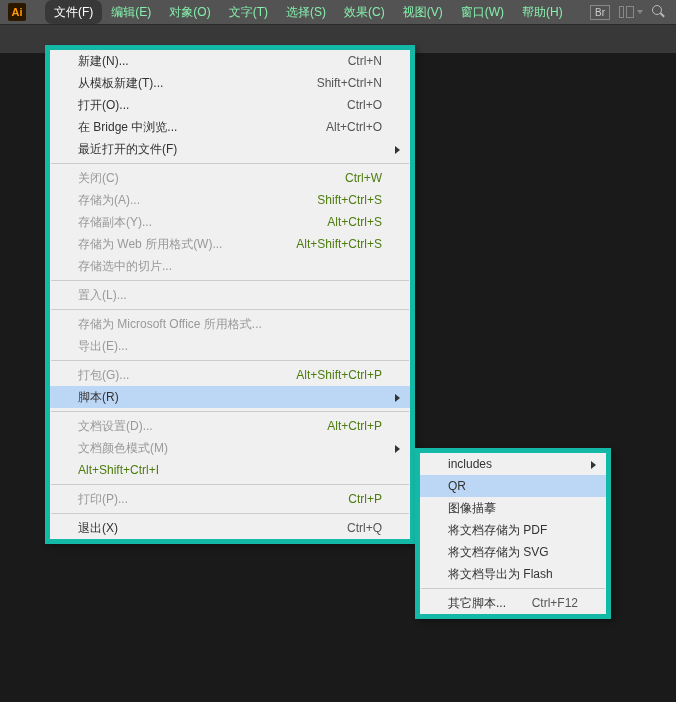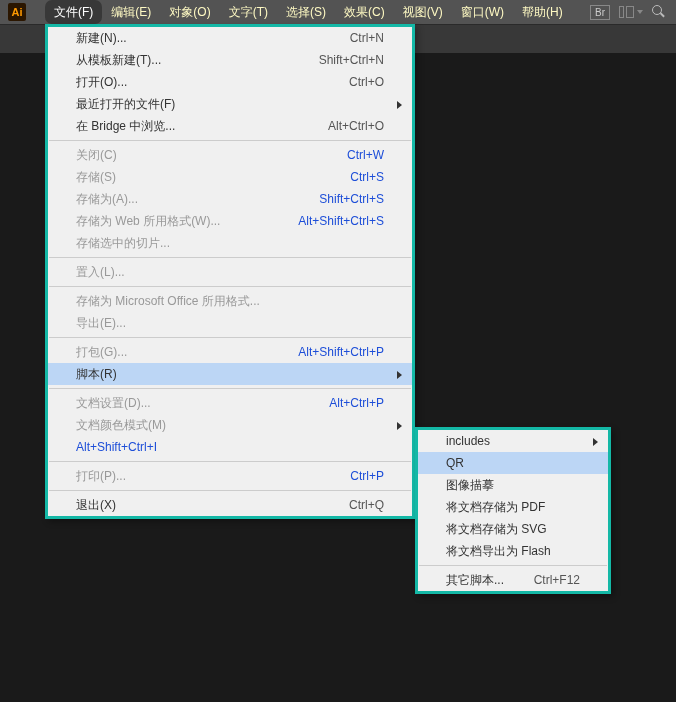--- a/index.html
+++ b/index.html
@@ -1,21 +1,21 @@
 <!DOCTYPE html>
 <html><head>
 <meta charset="utf-8">
 <style>
 * { margin: 0; padding: 0; box-sizing: border-box; font-family: "Microsoft YaHei", sans-serif; font-size: 12px; }
 body { width: 676px; height: 702px; background: #1a1a1a; overflow: hidden; position: relative; }
 
 .menubar { height: 24px; background: #535353; display: flex; align-items: center; padding-left: 45px; }
 .app-icon { position: absolute; left: 8px; top: 3px; width: 18px; height: 18px; background: #2b1600; border-radius: 2px; display: flex; align-items: center; justify-content: center; }
 .app-icon span { color: #ff9a00; font-weight: bold; font-size: 11px; }
-.menubar-item { padding: 0 9px; height: 24px; line-height: 24px; color: #fef9c3; cursor: default; }
+.menubar-item { padding: 0 9px; height: 24px; line-height: 24px; color: #86efac; cursor: default; }
 .menubar-item.active { background: #383838; color: #fff; border-radius: 7px; }
 .menubar-right { margin-left: auto; display: flex; align-items: center; padding-right: 10px; gap: 9px; }
 .br-icon { border: 1px solid #888; padding: 1px 4px; font-size: 10px; color: #ccc; }
 .layout-icon { width: 24px; height: 16px; display: flex; align-items: center; gap: 2px; }
 .layout-icon .a { width: 6px; height: 12px; border: 1px solid #888; }
 .layout-icon .b { width: 10px; height: 12px; border: 1px solid #888; }
 .layout-icon .c { width: 0; height: 0; border-left: 3px solid transparent; border-right: 3px solid transparent; border-top: 4px solid #888; margin-left: 1px; }
 .search-icon { width: 14px; height: 14px; position: relative; }
 .search-icon::before { content: ""; position: absolute; width: 8px; height: 8px; border: 1.5px solid #bbb; border-radius: 50%; }
 .search-icon::after { content: ""; position: absolute; width: 5px; height: 1.5px; background: #bbb; transform: rotate(45deg); top: 9px; left: 8px; }
@@ -27,30 +27,30 @@
 .left-strip { position: absolute; left: 0; top: 54px; width: 17px; background: #383838; display: flex; flex-direction: column; }
 .left-strip .chev { height: 14px; display: flex; align-items: center; justify-content: center; color: #999; font-size: 9px; }
 
 .toolcol { position: absolute; left: 0; top: 73px; width: 34px; background: #535353; display: flex; flex-direction: column; border: 1px solid #2a2a2a; }
 .toolhdr { height: 11px; background: #535353; border-bottom: 1px solid #444; position: relative; }
 .toolhdr::before { content: ""; position: absolute; left: 12px; top: 3px; width: 0; height: 0; border-top: 4px solid transparent; border-bottom: 4px solid transparent; border-left: 5px solid #999; transform: rotate(0deg); }
 .tool { width: 32px; height: 24px; display: flex; align-items: center; justify-content: center; color: #ddd; position: relative; }
 .tool.selected { background: #3a3a3a; }
 .tool svg { width: 16px; height: 16px; stroke: #ddd; fill: none; stroke-width: 1.2; }
 
-.dropdown { position: absolute; background: #f0f0f0; border: 3px solid #14b8a6; box-shadow: 3px 3px 6px rgba(0,0,0,.3); }
+.dropdown { position: absolute; background: #f0f0f0; border: 5px solid #14b8a6; box-shadow: 3px 3px 6px rgba(0,0,0,.3); margin-top: 21px; }
 .dd-file { left: 45px; top: 24px; width: 370px; }
 .dd-script { left: 415px; top: 427px; width: 196px; }
 
 .menu-item { height: 22px; display: flex; align-items: center; padding: 0 28px 0 28px; color: #333; position: relative; }
 .menu-item.disabled { color: #999; }
 .menu-item.hl { background: #bcd6f5; }
 .menu-item .label { flex: 1; }
 .menu-item .sc { color: #555; font-size: 12px; }
-.menu-item.disabled .sc { color: #1d4ed8; }
+.menu-item.disabled .sc { color: #4d7c0f; }
 .menu-item .sub::after { content: ""; position: absolute; right: 10px; top: 8px; width: 0; height: 0; border-top: 4px solid transparent; border-bottom: 4px solid transparent; border-left: 5px solid #333; }
 .menu-item.hl .sub::after { border-left-color: #333; }
 .menu-sep { height: 1px; background: #ccc; margin: 3px 1px; }
 </style>
 </head>
 <body>
 
 <div class="app-icon">
     <span>Ai</span>
   </div>
@@ -239,39 +239,39 @@
     </div>
     <div class="menu-item">
       <span class="label">从模板新建(T)...</span>
       <span class="sc">Shift+Ctrl+N</span>
     </div>
     <div class="menu-item">
       <span class="label">打开(O)...</span>
       <span class="sc">Ctrl+O</span>
     </div>
     <div class="menu-item">
+      <span class="label">在 Bridge 中浏览...</span>
+      <span class="sc">Alt+Ctrl+O</span>
+    </div>
+    <div class="menu-item">
       <span class="label">最近打开的文件(F)</span>
       <span class="sub"></span>
     </div>
-    <div class="menu-item">
-      <span class="label">在 Bridge 中浏览...</span>
-      <span class="sc">Alt+Ctrl+O</span>
-    </div>
     <div class="menu-sep"></div>
     <div class="menu-item disabled">
       <span class="label">关闭(C)</span>
       <span class="sc">Ctrl+W</span>
     </div>
     <div class="menu-item disabled">
-      <span class="label">存储(S)</span>
-      <span class="sc">Ctrl+S</span>
-    </div>
-    <div class="menu-item disabled">
       <span class="label">存储为(A)...</span>
       <span class="sc">Shift+Ctrl+S</span>
+    </div>
+    <div class="menu-item disabled">
+      <span class="label">存储副本(Y)...</span>
+      <span class="sc">Alt+Ctrl+S</span>
     </div>
     <div class="menu-item disabled">
       <span class="label">存储为 Web 所用格式(W)...</span>
       <span class="sc">Alt+Shift+Ctrl+S</span>
     </div>
     <div class="menu-item disabled">
       <span class="label">存储选中的切片...</span>
     </div>
     <div class="menu-sep"></div>
     <div class="menu-item disabled">

